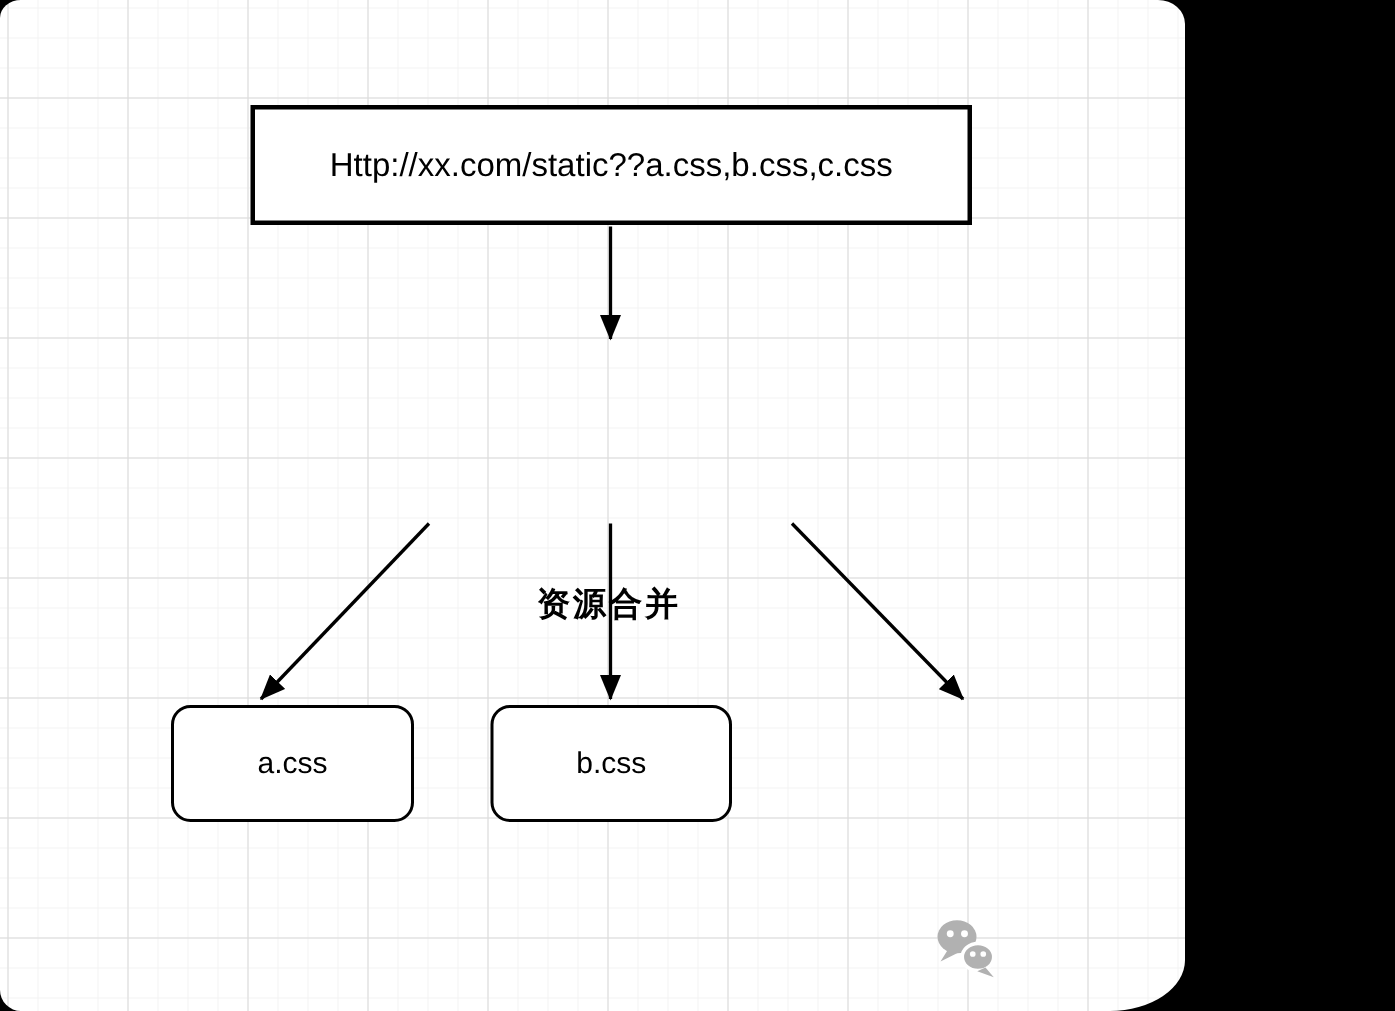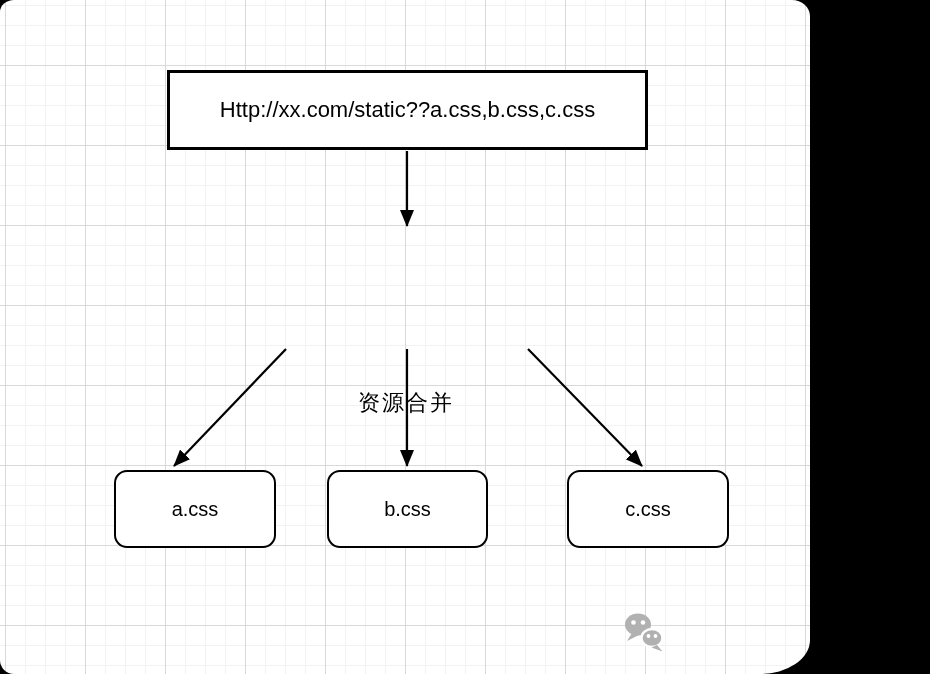--- a/index.html
+++ b/index.html
@@ -16,21 +16,20 @@
     
     background-image:
       linear-gradient(to right, #d9d9d9 1px, transparent 1px),
       linear-gradient(to bottom, #d9d9d9 1px, transparent 1px),
       linear-gradient(to right, #f2f2f2 1px, transparent 1px),
       linear-gradient(to bottom, #f2f2f2 1px, transparent 1px);
     background-size: 80px 80px, 80px 80px, 20px 20px, 20px 20px;
     background-position: 5px 0, 0 65px, 5px 0, 0 5px;
     border-radius: 14px 18px 50px 14px / 12px 16px 34px 14px;
     overflow: hidden;
-    padding-left: 20px;
   }
   .node {
     position: absolute;
     box-sizing: border-box;
     background: #ffffff;
     border: 2.5px solid #000000;
     display: flex;
     align-items: center;
     justify-content: center;
     text-align: center;
@@ -66,20 +65,21 @@
   #arrow-layer line { stroke: #000000; stroke-width: 2.2px; }
 
   #merge-label {
     position: absolute;
     left: 346px; top: 388px; width: 120px;
     text-align: center;
     font-size: 22px;
     letter-spacing: 2px;
     color: #000000;
     z-index: 4;
+    font-weight: bold;
   }
 
   #watermark {
     position: absolute;
     left: 624px; top: 612px;
     display: flex;
     align-items: center;
     gap: 13px;
     z-index: 2;
   }
@@ -98,23 +98,20 @@
   <div class="node" id="request-box">
     <span>Http://xx.com/static??a.css,b.css,c.css</span>
   </div>
 
 
   <div class="node file-box" id="file-box-a">
     <span>a.css</span>
   </div>
   <div class="node file-box" id="file-box-b">
     <span>b.css</span>
-  </div>
-  <div class="node file-box" id="file-box-c">
-    <span>c.css</span>
   </div>
 
   <svg id="arrow-layer" viewBox="0 0 930 674" xmlns="http://www.w3.org/2000/svg">
     <defs>
       <marker id="arrowhead" markerUnits="userSpaceOnUse" markerWidth="17" markerHeight="14" refX="16" refY="7" orient="auto">
         <path d="M0,0 L17,7 L0,14 Z" fill="#000000"></path>
       </marker>
     </defs>
     <line x1="407" y1="151" x2="407" y2="226" marker-end="url(#arrowhead)"></line>
     <line x1="286" y1="349" x2="174" y2="466" marker-end="url(#arrowhead)"></line>

